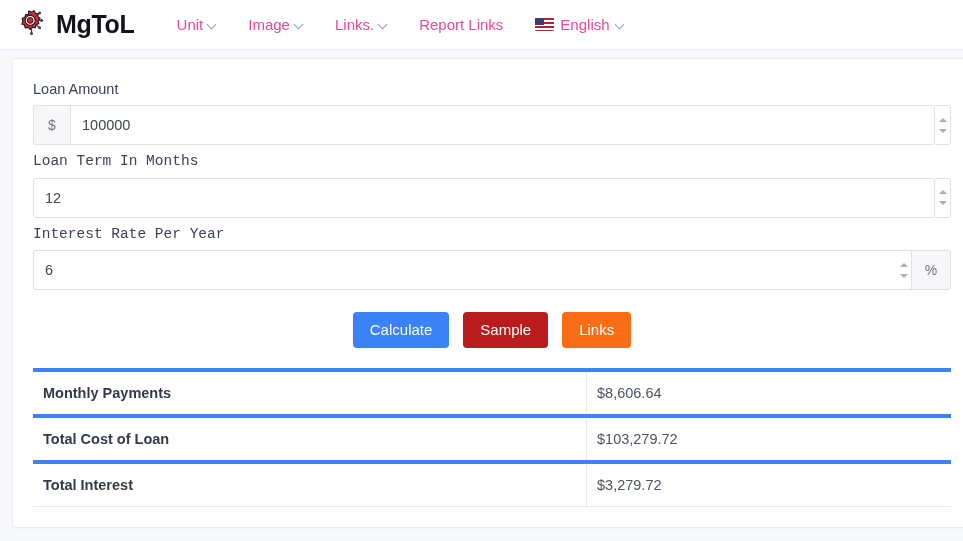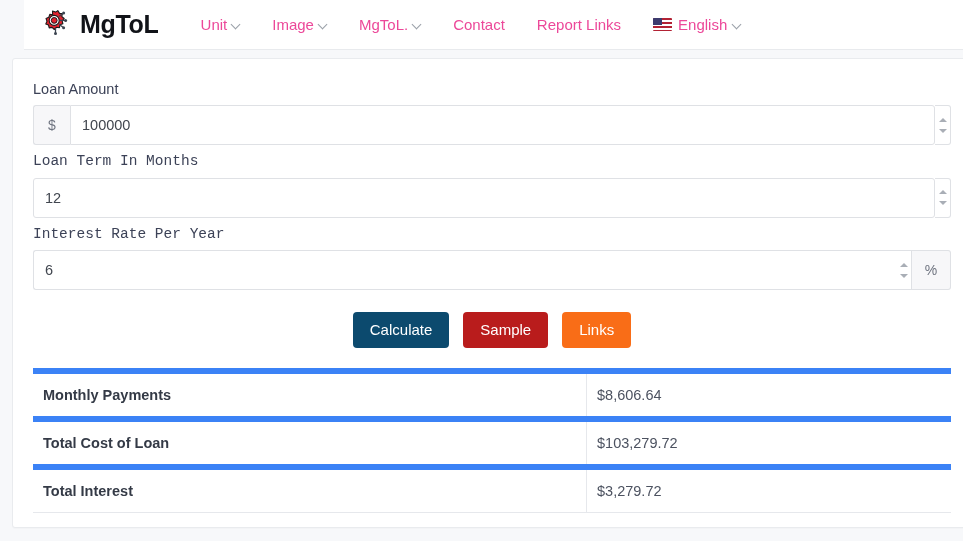--- a/index.html
+++ b/index.html
@@ -17,21 +17,20 @@
 
   
   .navbar {
     height: 50px;
     background: #ffffff;
     border-bottom: 1px solid #e8eaed;
     display: flex;
     align-items: center;
     padding: 0 0 0 14px;
     box-sizing: border-box;
-    margin-left: 24px;
   }
   .brand {
     display: flex;
     align-items: center;
     gap: 8px;
     text-decoration: none;
     margin-right: 26px;
   }
   .logo-mark {
     width: 34px;
@@ -222,21 +221,21 @@
     line-height: 1.2;
     white-space: nowrap;
   }
 
   
   .result-table {
     width: 100%;
     border-collapse: collapse;
     table-layout: fixed;
   }
-  .result-table tr { border-top: 6px solid #3b82f6; }
+  .result-table tr { border-top: 4px solid #3b82f6; }
   .result-table tr:last-child { border-bottom: 1px solid #e6e8ec; }
   .result-table td {
     padding: 13px 10px 13px 10px;
     font-size: 14.5px;
     vertical-align: middle;
     border-right: 1px solid #e6e8ec;
   }
   .result-table td:last-child { border-right: none; }
   .cell-label {
     width: 533px;
@@ -277,25 +276,22 @@
   <ul class="nav-links">
     <li class="nav-item">
       <span>Unit</span>
       <span class="caret"></span>
     </li>
     <li class="nav-item">
       <span>Image</span>
       <span class="caret"></span>
     </li>
     <li class="nav-item">
-      <span>MgToL.</span>
+      <span>Links.</span>
       <span class="caret"></span>
-    </li>
-    <li class="nav-item">
-      <span>Contact</span>
     </li>
     <li class="nav-item">
       <span>Report Links</span>
     </li>
     <li class="nav-item lang">
       <span class="flag">
         <span class="stripes"></span>
         <span class="canton"></span>
       </span>
       <span>English</span>
@@ -330,21 +326,21 @@
     <div class="input-group has-suffix">
       <input class="text-input" type="text" value="6" style="">
       <span class="spin">
         <span class="arr up"></span>
         <span class="arr down"></span>
       </span>
       <span class="addon suffix">%</span>
     </div>
 
     <div class="btn-row">
-      <button class="btn" id="btn-calculate" style="background: #0c4a6e;">Calculate</button>
+      <button class="btn" id="btn-calculate" style="background: #3b82f6;">Calculate</button>
       <button class="btn" id="btn-sample" style="background: #b91c1c;">Sample</button>
       <button class="btn" id="btn-reset" style="background: rgb(249, 109, 23);">Links</button>
     </div>
 
     <table class="result-table">
       <tbody>
         <tr>
           <td class="cell-label">Monthly Payments</td>
           <td class="cell-value">$8,606.64</td>
         </tr>

